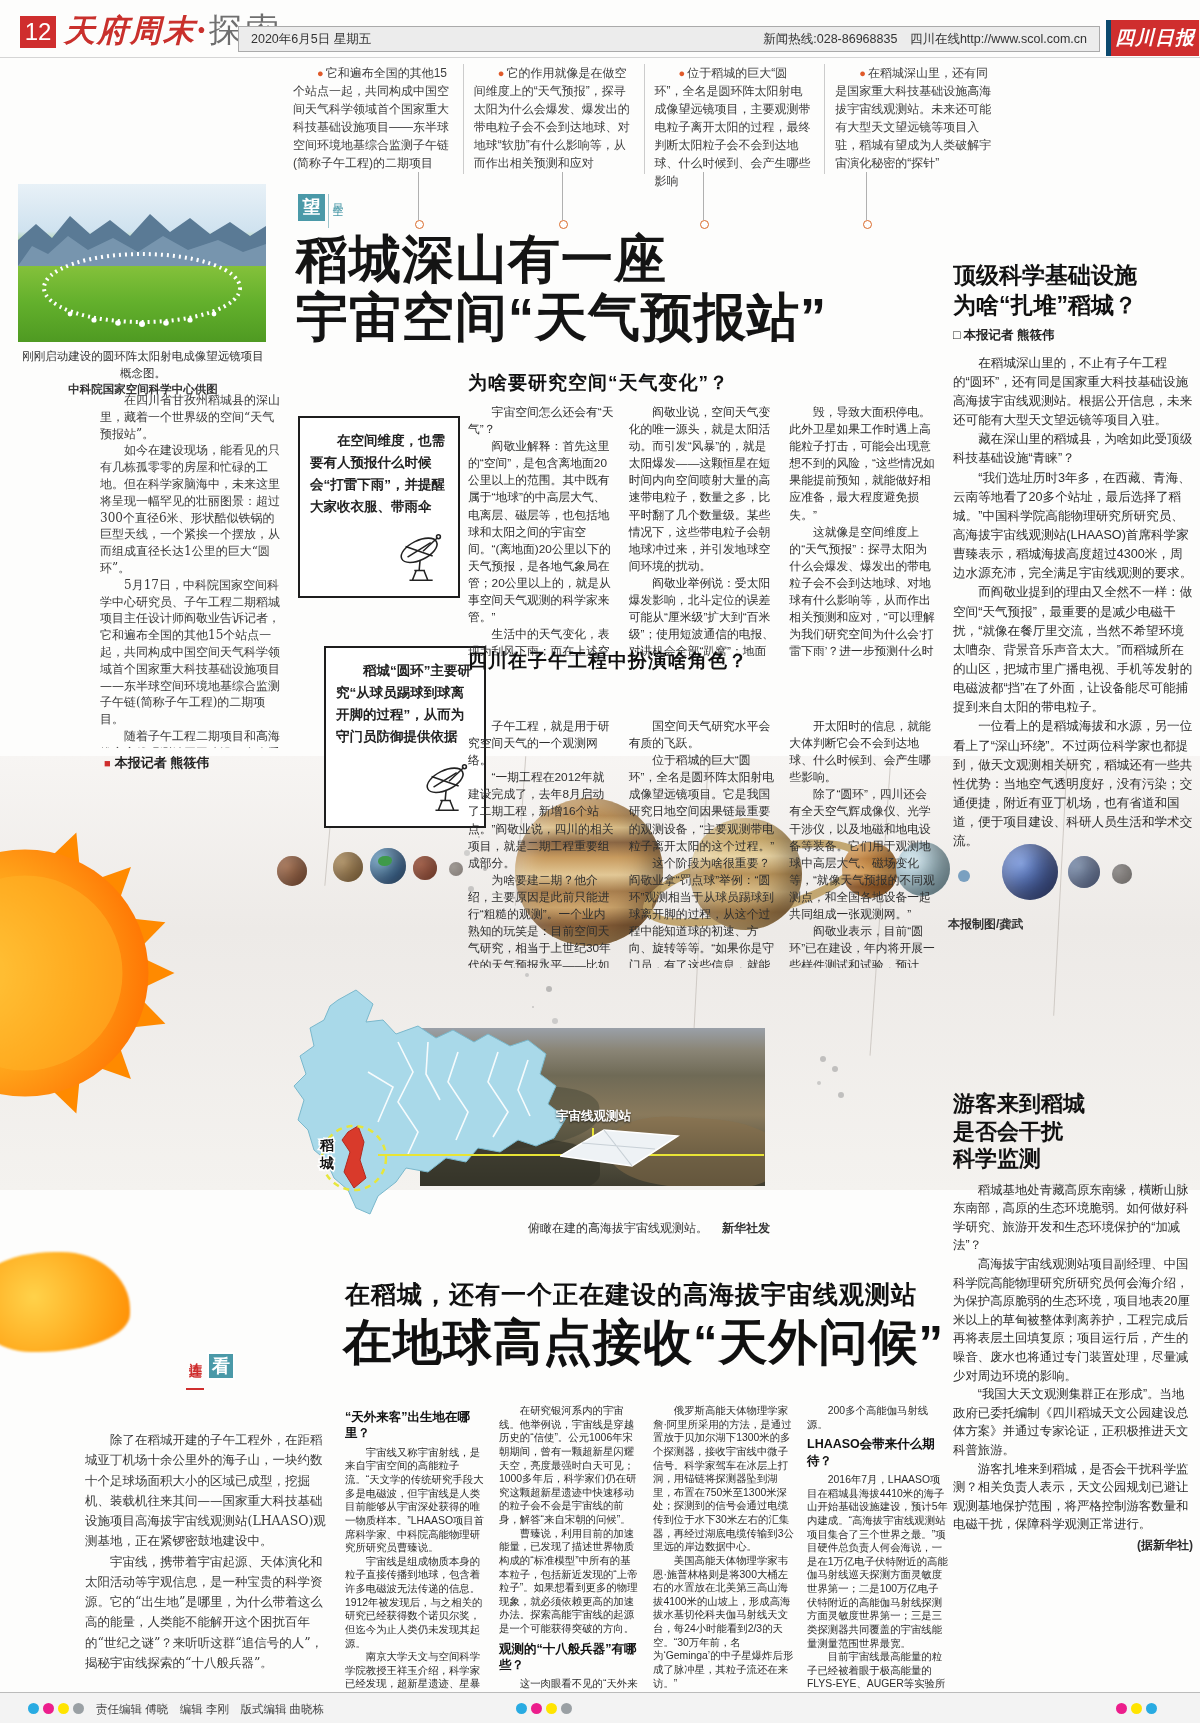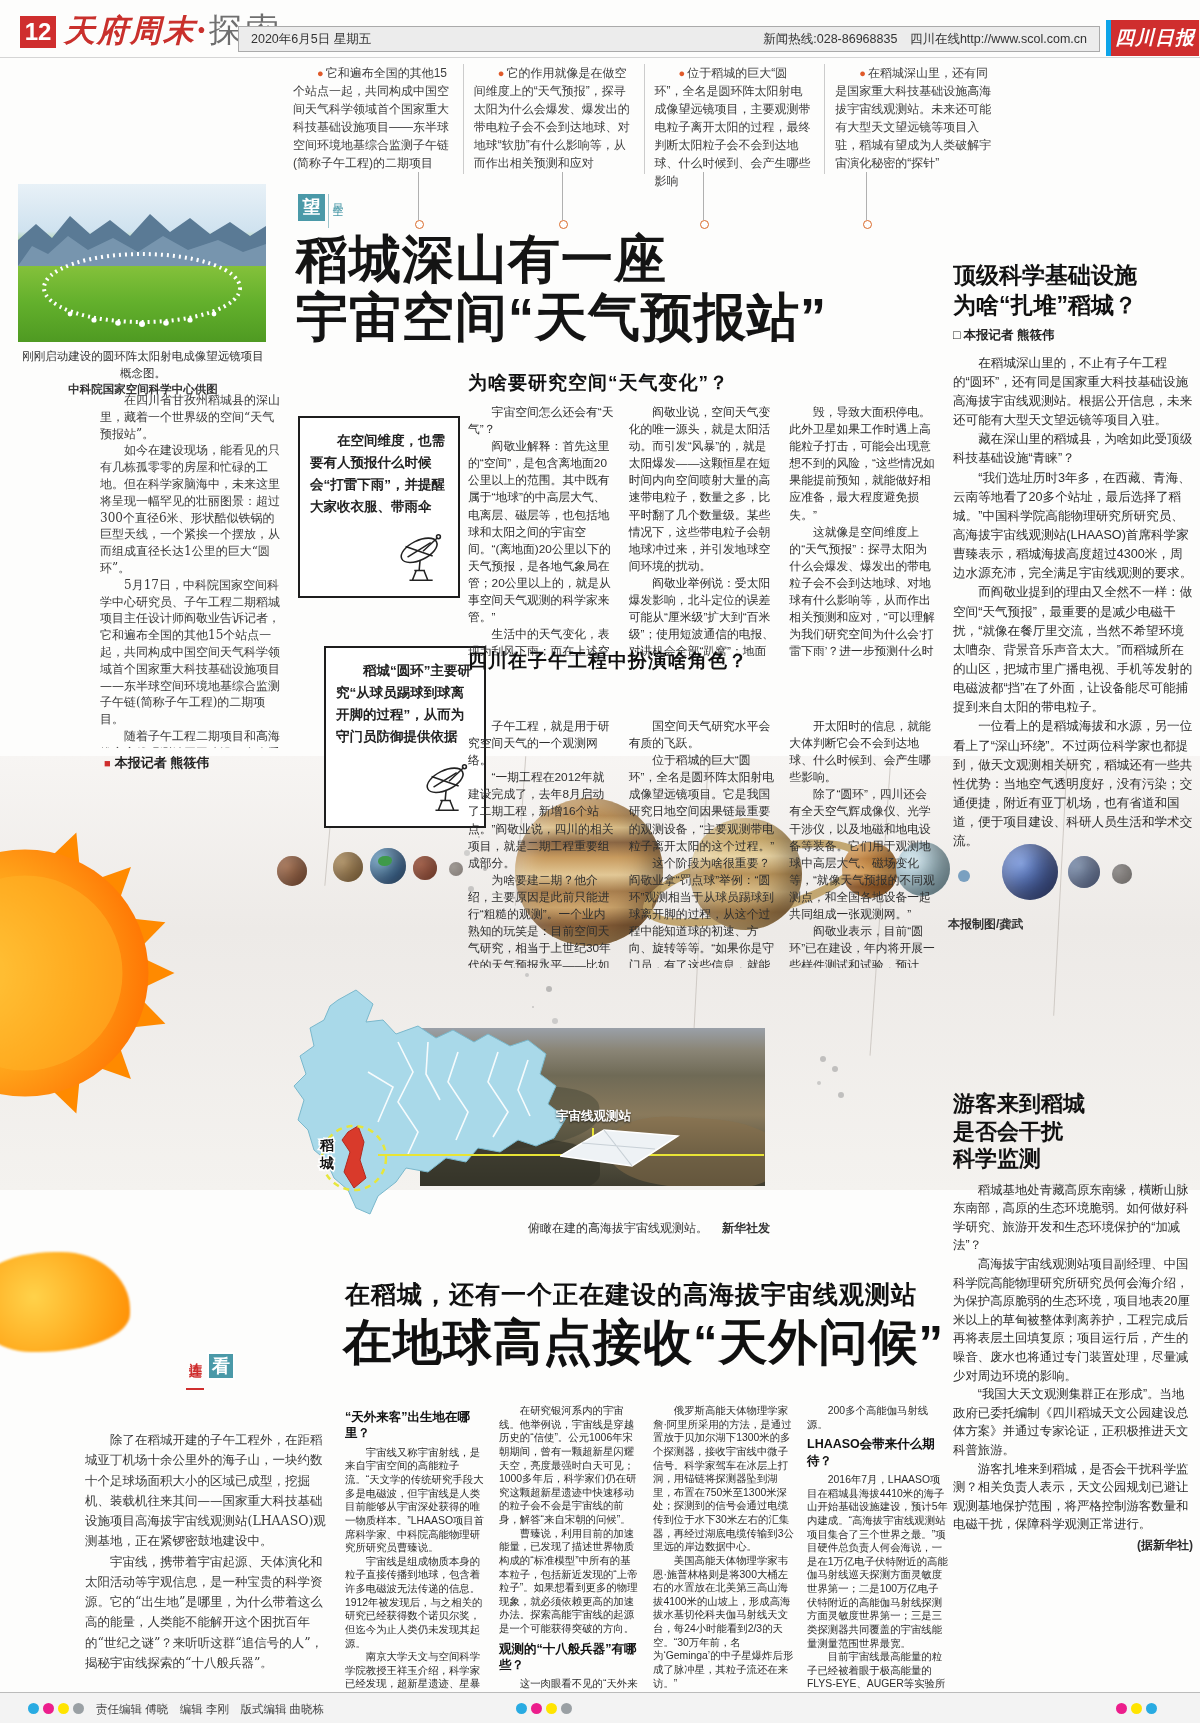--- a/index.html
+++ b/index.html
@@ -3,30 +3,30 @@
 <meta charset="utf-8">
 <style>
   html,body{margin:0;padding:0;background:#888;}
   #page{position:relative;width:1200px;height:1723px;background:#fdfdfc;margin:0 auto;
         font-family:"Liberation Sans",sans-serif;color:#222;overflow:hidden;}
   .abs{position:absolute;}
   p{margin:0;}
 
   
   .pagenum{left:20px;top:16px;width:36px;height:32px;background:#cf2e2e;color:#fff;
-           font-size:24px;font-weight:700;text-align:center;line-height:32px;}
+           font-size:24px;font-weight:400;text-align:center;line-height:32px;}
   .masthead{left:64px;top:8px;font-family:"DejaVu Serif",serif;font-weight:700;
             font-size:31px;color:#c9302c;letter-spacing:2px;font-style:italic;}
   .masthead .dot{font-style:normal;}
   .masthead .sec{font-style:normal;font-family:"Liberation Sans",sans-serif;font-weight:400;
                  color:#6f6f6f;font-size:33px;letter-spacing:4px;}
   .datebar{left:238px;top:26px;width:862px;height:26px;background:#ececec;border:1px solid #aaa;
            font-size:12.5px;color:#333;display:flex;align-items:center;justify-content:space-between;
            padding:0 12px;box-sizing:border-box;}
-  .logo{left:1106px;top:20px;width:88px;height:36px;background:#cf2e2e;border-left:5px solid #0ea5e9;
+  .logo{left:1106px;top:20px;width:88px;height:36px;background:#cf2e2e;border-left:5px solid #0c4a6e;
         color:#fff;font-family:"DejaVu Serif",serif;font-style:italic;font-weight:700;font-size:19px;
         display:flex;align-items:center;justify-content:center;letter-spacing:1px;}
   .headrule{left:0;top:57px;width:1200px;height:1px;background:#d5d5d5;}
 
   
   .introrow{left:283px;top:64px;width:722px;height:110px;display:flex;}
   .introrow .icol{flex:1;padding:0 10px;font-size:12px;line-height:1.5;color:#3d3d3d;}
   .introrow .icol + .icol{border-left:1px solid #ccc;}
   .ib{text-indent:2em;}
   .ib .dot{color:#e05a2a;margin-right:2px;font-size:11px;}

